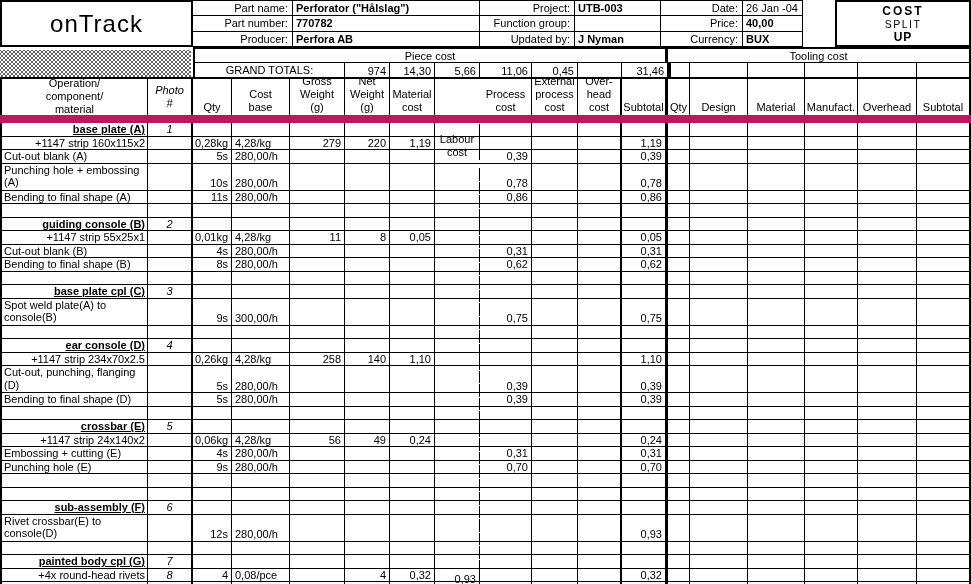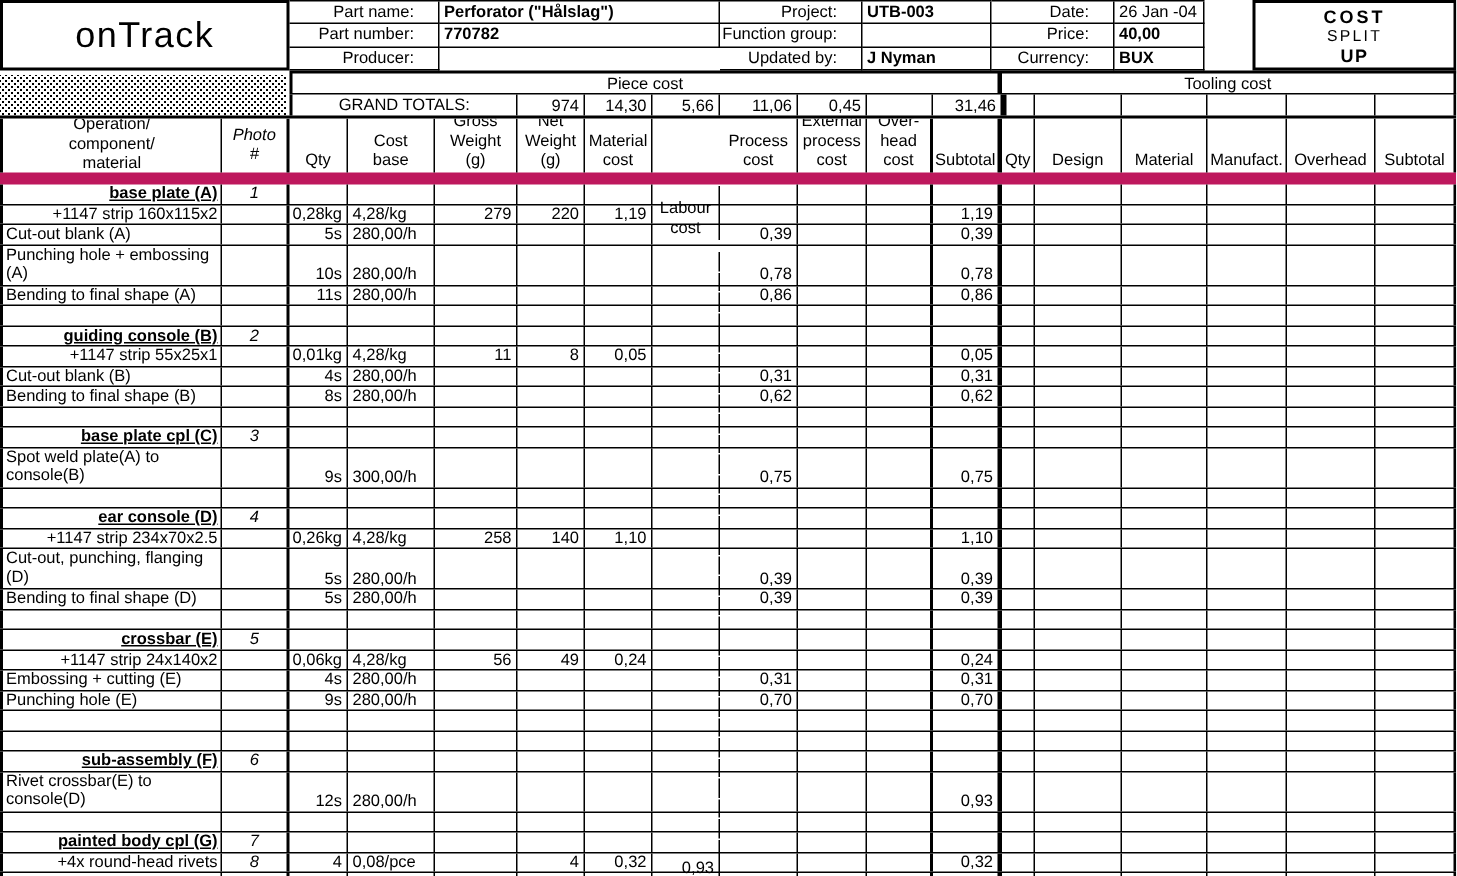--- a/index.html
+++ b/index.html
@@ -18,21 +18,21 @@
     font-size: 24px; letter-spacing: 1px;
   }
   .info-grid { display: grid; grid-template-rows: repeat(3, 1fr); border-top: 1px solid #000; height: 47px; }
   .part-grid    { left: 193px; top: 0; width: 287px; grid-template-columns: 100px 1fr; }
   .project-grid { left: 480px; top: 0; width: 181px; grid-template-columns: 95px 1fr; }
   .meta-grid    { left: 661px; top: 0; width: 142px; grid-template-columns: 82px 1fr; }
   .gl, .gv {
     border-bottom: 1px solid #000; border-right: 1px solid #000;
     display: flex; align-items: center; overflow: hidden; white-space: nowrap;
   }
-  .gl { justify-content: flex-end; padding-right: 16px; }
+  .gl { justify-content: flex-end; padding-right: 4px; }
   .gv { justify-content: flex-start; padding-left: 3px; font-weight: bold; }
   .gv.nb { font-weight: normal; }
   .banner-box {
     left: 835px; top: 0; width: 136px; height: 47px; border: 2px solid #000;
     display: flex; flex-direction: column; align-items: center; justify-content: space-evenly;
     padding: 2px 0;
   }
   .b1 { font-weight: bold; font-size: 12px; letter-spacing: 2px; }
   .b2 { font-size: 10.5px; letter-spacing: 1.5px; }
   .b3 { font-weight: bold; font-size: 12px; letter-spacing: 1px; }
@@ -118,20 +118,21 @@
   <div class="abs logo-box">
     <span>onTrack</span>
   </div>
 
   <div class="abs info-grid part-grid">
     <div class="gl">Part name:</div>
     <div class="gv">Perforator ("Hålslag")</div>
     <div class="gl">Part number:</div>
     <div class="gv">770782</div>
     <div class="gl">Producer:</div>
+    <div class="gv">Perfora AB</div>
   </div>
 
   <div class="abs info-grid project-grid">
     <div class="gl">Project:</div>
     <div class="gv">UTB-003</div>
     <div class="gl">Function group:</div>
     <div class="gv"></div>
     <div class="gl">Updated by:</div>
     <div class="gv">J Nyman</div>
   </div>

